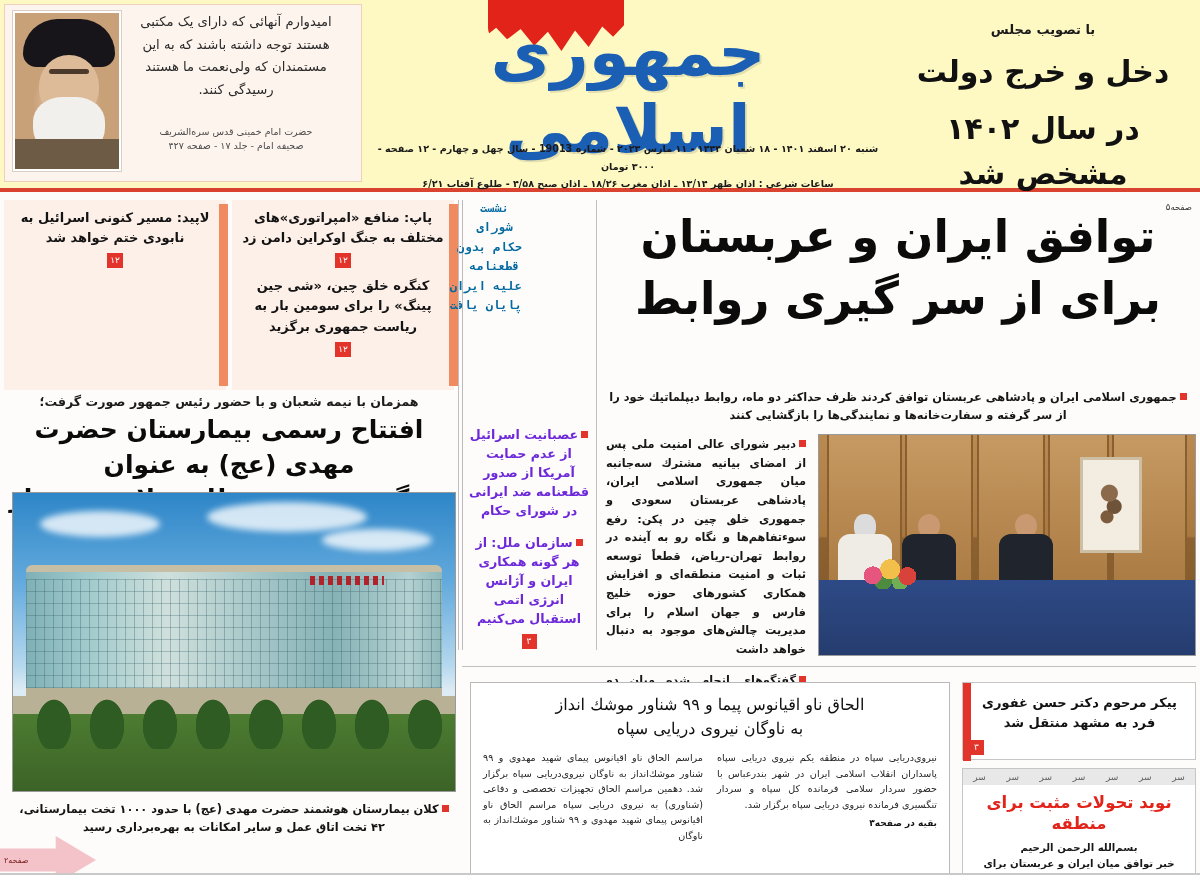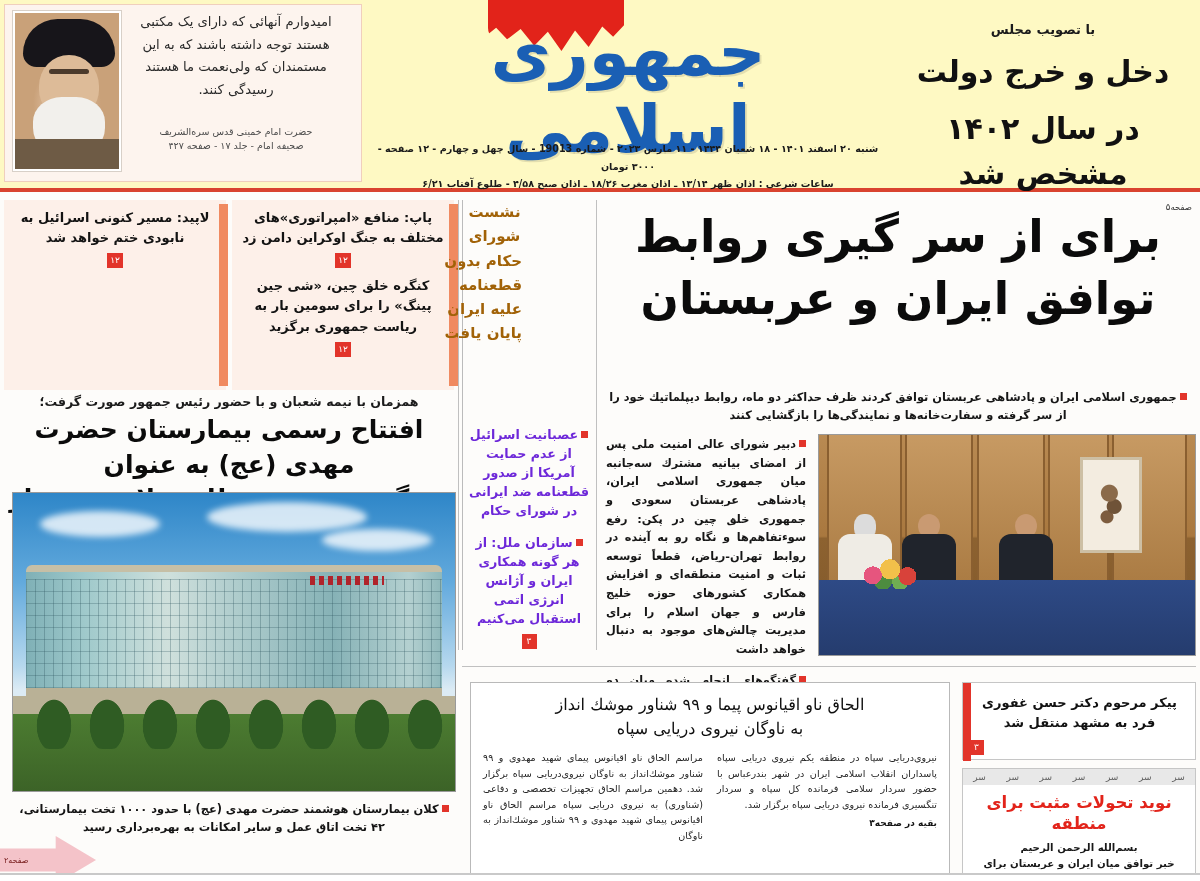--- a/index.html
+++ b/index.html
@@ -159,22 +159,22 @@
 
   
   .col-vert {
     position: absolute; left: 462px; top: 4px;
     width: 60px; height: 450px;
     direction: rtl; text-align: center;
     border-left: 1px solid #bbb;
     padding-left: 4px;
   }
   .col-vert .vline {
-    font-size: 15px; font-weight: 700; color: #a16207;
-    line-height: 1.62; white-space: nowrap;
+    font-size: 12px; font-weight: 700; color: #0369a1;
+    line-height: 1.62; white-space: nowrap; font-family: Liberation Mono, monospace;
   }
 
   
   .col-mid {
     position: absolute; left: 462px; top: 215px;
     width: 134px; height: 240px;
     direction: rtl; text-align: center;
     padding: 0 6px;
   }
   .col-mid .bullet-item { margin-bottom: 14px; position: relative; }
@@ -453,22 +453,22 @@
       <div class="bullet-item">
         <p><span class="sq"></span><span>عصبانیت اسرائیل از عدم حمایت آمریکا از صدور قطعنامه ضد ایرانی در شورای حکام</span></p>
       </div>
       <div class="bullet-item">
         <p><span class="sq"></span><span>سازمان ملل: از هر گونه همکاری ایران و آژانس انرژی اتمی استقبال می‌کنیم</span></p>
         <span class="pg-badge">۳</span>
       </div>
     </div>
 
     <div class="main-head">
+      <h1>توافق ایران و عربستان</h1>
       <h1>برای از سر گیری روابط</h1>
-      <h1>توافق ایران و عربستان</h1>
     </div>
 
     <div class="lede">
       <p><span class="sq"></span><span>جمهوری اسلامی ایران و پادشاهی عربستان توافق کردند ظرف حداکثر دو ماه، روابط دیپلماتیك خود را از سر گرفته و سفارت‌خانه‌ها و نمایندگی‌ها را بازگشایی کنند</span></p>
     </div>
 
     <div class="deck-col">
       <p><span class="sq"></span><span>دبیر شورای عالی امنیت ملی پس از امضای بیانیه مشترك سه‌جانبه میان جمهوری اسلامی ایران، پادشاهی عربستان سعودی و جمهوری خلق چین در پکن: رفع سوءتفاهم‌ها و نگاه رو به آینده در روابط تهران-ریاض، قطعاً توسعه ثبات و امنیت منطقه‌ای و افزایش همکاری کشورهای حوزه خلیج فارس و جهان اسلام را برای مدیریت چالش‌های موجود به دنبال خواهد داشت</span></p>
       <p><span class="sq"></span><span>گفتگوهای انجام شده میان دو کشور صریح، شفاف، همه‌جانبه و سازنده بود</span></p>
       <div class="deck-page">صفحه۳</div>

